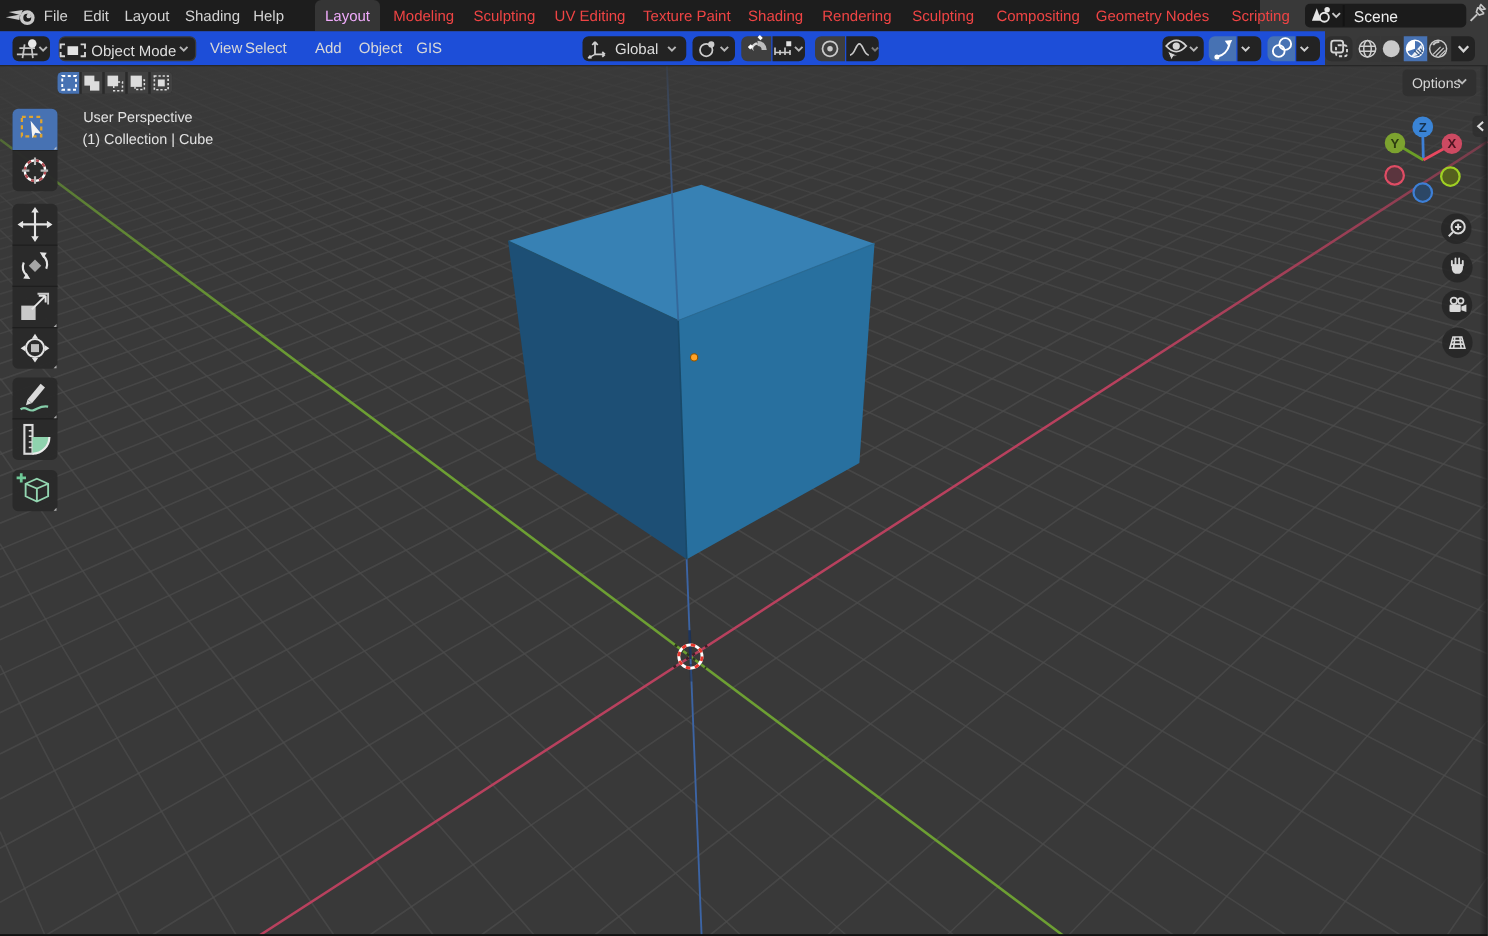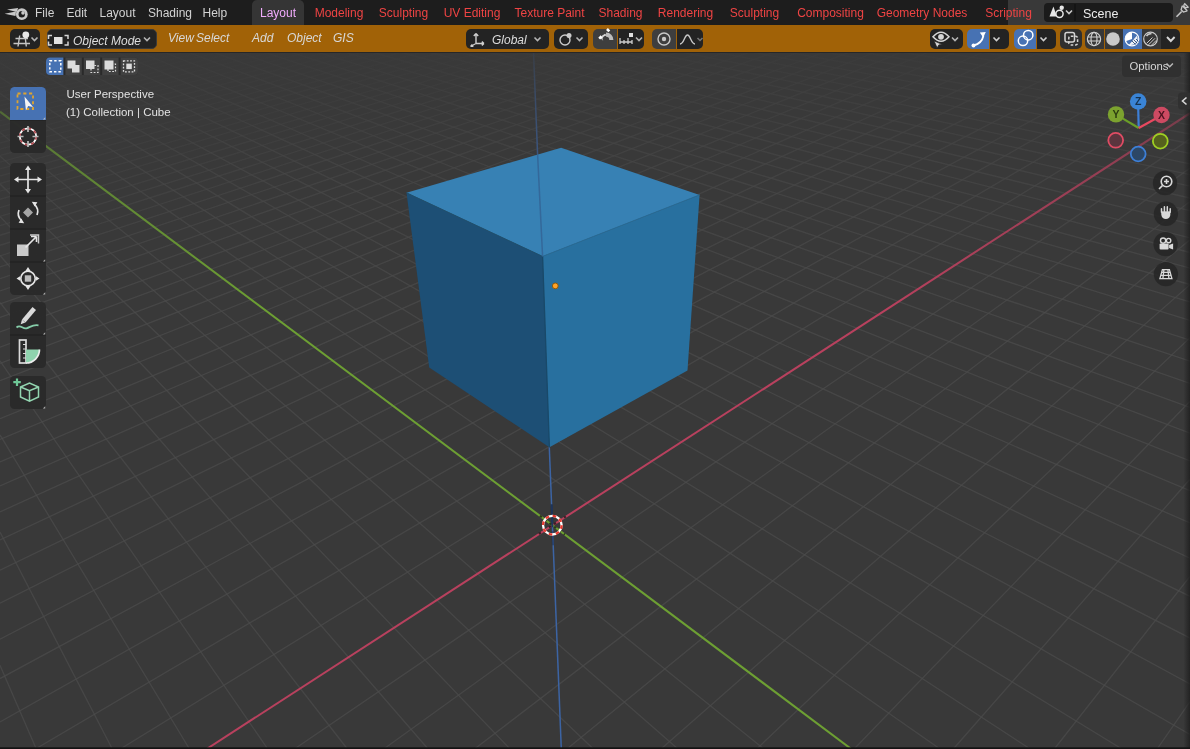--- a/index.html
+++ b/index.html
@@ -1,16 +1,16 @@
 <!DOCTYPE html>
 <html><head><meta charset="utf-8"><style>
 *{margin:0;padding:0;box-sizing:border-box}
 html,body{width:1190px;height:749px;overflow:hidden;background:#393939;font-family:"Liberation Sans",sans-serif;}
 #topbar{position:absolute;left:0;top:0;width:1008px;height:25px;background:#1d1d1d;}
-#header{position:absolute;left:0;top:25px;width:1190px;height:27px;background:#a16207;font-style:italic;}
+#header{position:absolute;left:0;top:25px;width:1060px;height:27px;background:#1d4ed8;}
 #vp{position:absolute;left:0;top:52px;width:1042px;height:697px;}
 .m{position:absolute;top:0;height:25px;line-height:26px;font-size:12px;color:#d3d3d3;}
 .tab{position:absolute;top:0;height:25px;line-height:27px;font-size:12px;color:#ef4444;text-align:center;}
 .tab.act{color:#f0abfc;background:#353535;border-radius:5px 5px 0 0;}
 .hm{position:absolute;top:0;height:27px;line-height:27px;font-size:12px;color:#d8d8d8;}
 .btn{position:absolute;background:#232323;border-radius:5px;}
 </style></head><body>
 
 <div id="topbar">
     <svg width="1190" height="25" style="position:absolute;left:0;top:0">

